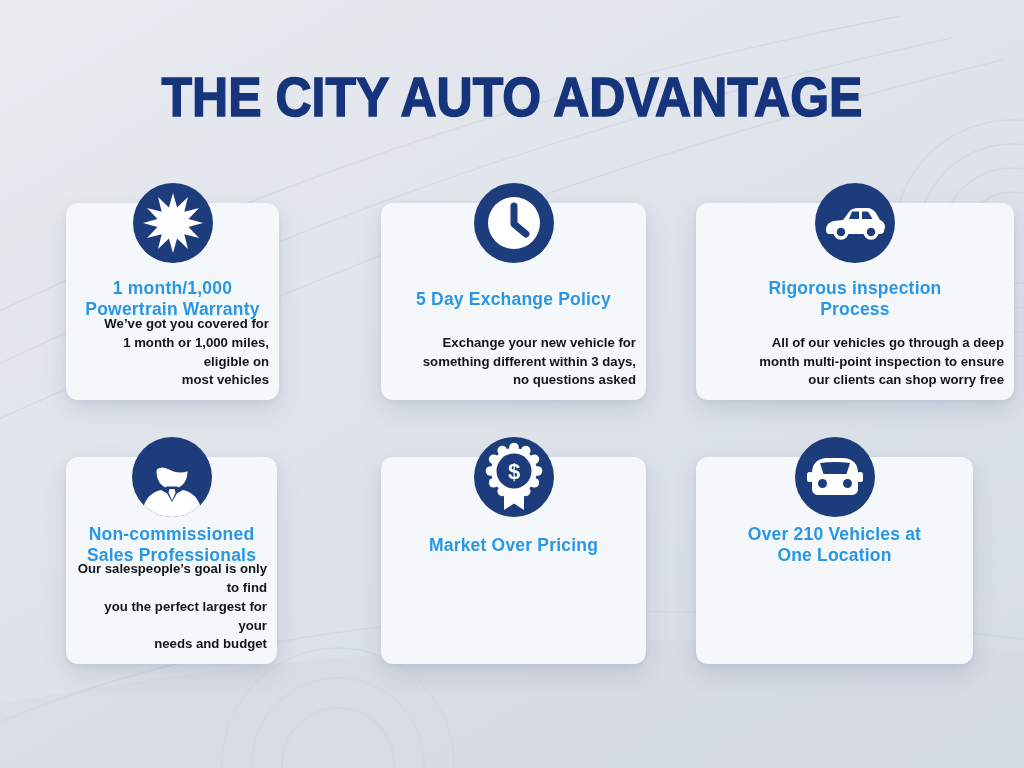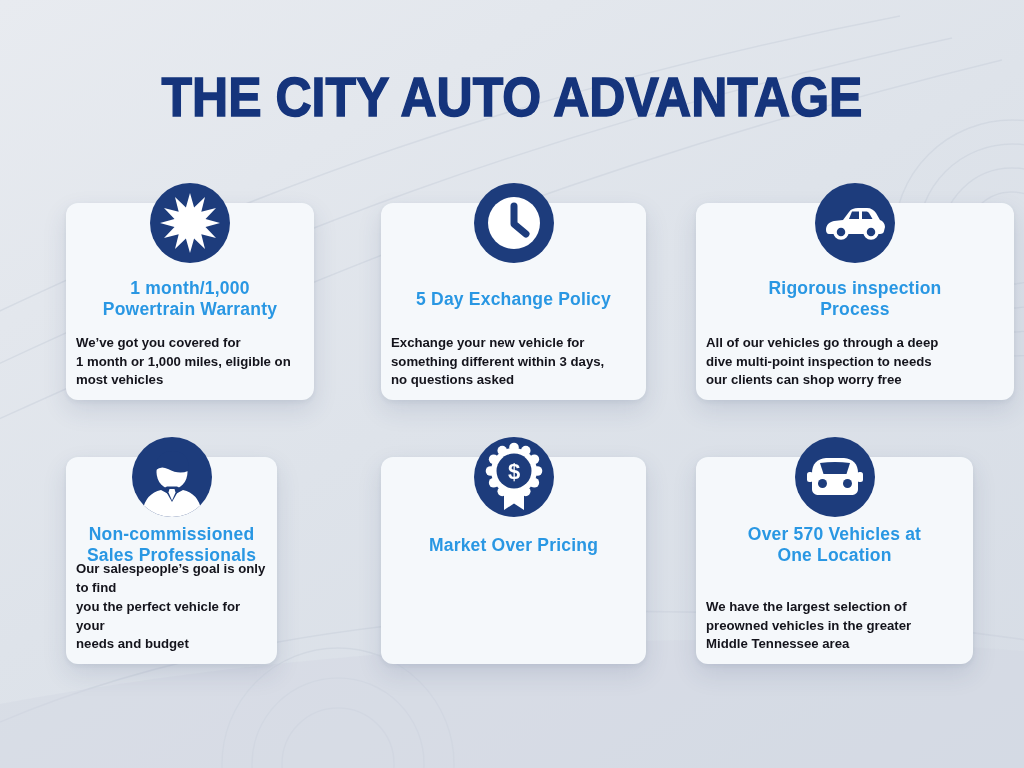--- a/index.html
+++ b/index.html
@@ -20,21 +20,21 @@
     color: #15347c;
     -webkit-text-stroke: 1.3px #15347c;
     transform: scaleY(1.12);
   }
   .card {
     position: absolute;
     background: #f5f8fb;
     border-radius: 12px;
     box-shadow: 0 10px 24px rgba(45, 65, 105, 0.13), 0 2px 5px rgba(45, 65, 105, 0.07);
   }
-  .c1 { left: 66px;  top: 203px; width: 248px; height: 197px; }
+  .c1 { left: 66px;  top: 203px; width: 213px; height: 197px; }
   .c2 { left: 381px; top: 203px; width: 265px; height: 197px; text-decoration: underline; }
   .c3 { left: 696px; top: 203px; width: 318px; height: 197px; }
   .c4 { left: 66px;  top: 457px; width: 211px; height: 207px; }
   .c5 { left: 381px; top: 457px; width: 265px; height: 207px; }
   .c6 { left: 696px; top: 457px; width: 277px; height: 207px; }
   .badge {
     position: absolute; top: -20px; left: 50%; margin-left: -40px;
     width: 80px; height: 80px;
   }
   .card-title {
@@ -42,21 +42,21 @@
     display: flex; align-items: center; justify-content: center;
     text-align: center;
     font-size: 17.5px; font-weight: 700; line-height: 1.18;
     letter-spacing: 0.2px;
     color: #2997e3;
     white-space: pre-line;
   }
   .row2 .card-title { top: 66px; }
   .card-body {
     position: absolute; bottom: 10px; left: 10px; right: 10px;
-    text-align: left;
+    text-align: right;
     font-size: 13.2px; font-weight: 700; line-height: 1.42;
     color: #14141c;
     white-space: pre-line;
   }
 </style>
 </head>
 <body>
 
 <svg class="bg-watermark" viewBox="0 0 1024 768" aria-hidden="true">
   <g fill="none" stroke="#c9d0db" stroke-width="1.5" opacity="0.5">
@@ -106,21 +106,21 @@
     <circle cx="40" cy="40" r="40" fill="#1d3c7c"></circle>
     <path fill="#ffffff" d="M11,47 C11,42 14,39 19,38 L28,37 L34,29 C36,26 39,25 43,25 L52,25 C56,25 59,27 61,30 L65,37 C68,38 70,41 70,44 L69,48 C69,50 67,51 65,51 L14,51 C12,51 11,49 11,47 Z"></path>
     <path fill="#1d3c7c" d="M37,28.5 L34,36 L44,36 L44,28.5 Z"></path>
     <path fill="#1d3c7c" d="M47,28.5 L47,36 L57.5,36 L54,30 C53,28.8 52,28.5 50.5,28.5 Z"></path>
     <circle cx="26" cy="49" r="6" fill="#1d3c7c" stroke="#ffffff" stroke-width="3.5"></circle>
     <circle cx="56" cy="49" r="6" fill="#1d3c7c" stroke="#ffffff" stroke-width="3.5"></circle>
   </svg>
   <h3 class="card-title">Rigorous inspection
 Process</h3>
   <p class="card-body">All of our vehicles go through a deep
-dive multi-point inspection to needs
+month multi-point inspection to ensure
 our clients can shop worry free</p>
 </section>
 
 <section class="card c4 row2">
   <svg class="badge" viewBox="0 0 80 80">
     <defs>
         <clipPath id="personClip">
           <circle cx="40" cy="40" r="40"></circle>
         </clipPath>
       </defs>
@@ -129,21 +129,21 @@
       <ellipse cx="40" cy="35" rx="15.5" ry="17.5" fill="#ffffff"></ellipse>
       <path fill="#1d3c7c" d="M24,33 Q23,15 40,14 Q55,14 57,29 Q57,32 56,34 Q47,38 36,32 Q29,28.5 24,33 Z"></path>
       <path fill="#ffffff" d="M10,80 Q11,57 29,53 L40,59 L51,53 Q69,57 70,80 Z"></path>
       <path fill="#1d3c7c" d="M32,51 L40,65 L48,51 L45,49.5 L35,49.5 Z"></path>
       <path fill="#ffffff" d="M37.5,52 L42.5,52 L43.5,55.5 L40,63.5 L36.5,55.5 Z"></path>
     </g>
   </svg>
   <h3 class="card-title">Non-commissioned
 Sales Professionals</h3>
   <p class="card-body">Our salespeople’s goal is only to find
-you the perfect vehicle for your
+you the perfect largest for your
 needs and budget</p>
 </section>
 
 <section class="card c5 row2">
   <svg class="badge" viewBox="0 0 80 80">
     <circle cx="40" cy="40" r="40" fill="#1d3c7c"></circle>
     <path fill="#ffffff" d="M30,52 L50,52 L50,73 L40,66.5 L30,73 Z"></path>
     <g fill="#ffffff">
       <circle cx="40" cy="34" r="23"></circle>
       <circle cx="63.5" cy="34" r="4.8"></circle>
@@ -168,18 +168,15 @@
 <section class="card c6 row2">
   <svg class="badge" viewBox="0 0 80 80">
     <circle cx="40" cy="40" r="40" fill="#1d3c7c"></circle>
     <rect x="12" y="35" width="6" height="10" rx="2.5" fill="#ffffff"></rect>
     <rect x="62" y="35" width="6" height="10" rx="2.5" fill="#ffffff"></rect>
     <path fill="#ffffff" d="M17,52 L17,36 C17,27 22,22 31,21 L49,21 C58,22 63,27 63,36 L63,52 C63,56 60,58 56,58 L24,58 C20,58 17,56 17,52 Z"></path>
     <path fill="#1d3c7c" d="M25,26 Q40,24 55,26 L51.5,37 L28.5,37 Z"></path>
     <circle cx="27.5" cy="46.5" r="4.5" fill="#1d3c7c"></circle>
     <circle cx="52.5" cy="46.5" r="4.5" fill="#1d3c7c"></circle>
   </svg>
-  <h3 class="card-title">Over 570 Vehicles at
+  <h3 class="card-title">Over 210 Vehicles at
 One Location</h3>
-  <p class="card-body">We have the largest selection of
-preowned vehicles in the greater
-Middle Tennessee area</p>
 </section>
 
 </body></html>

